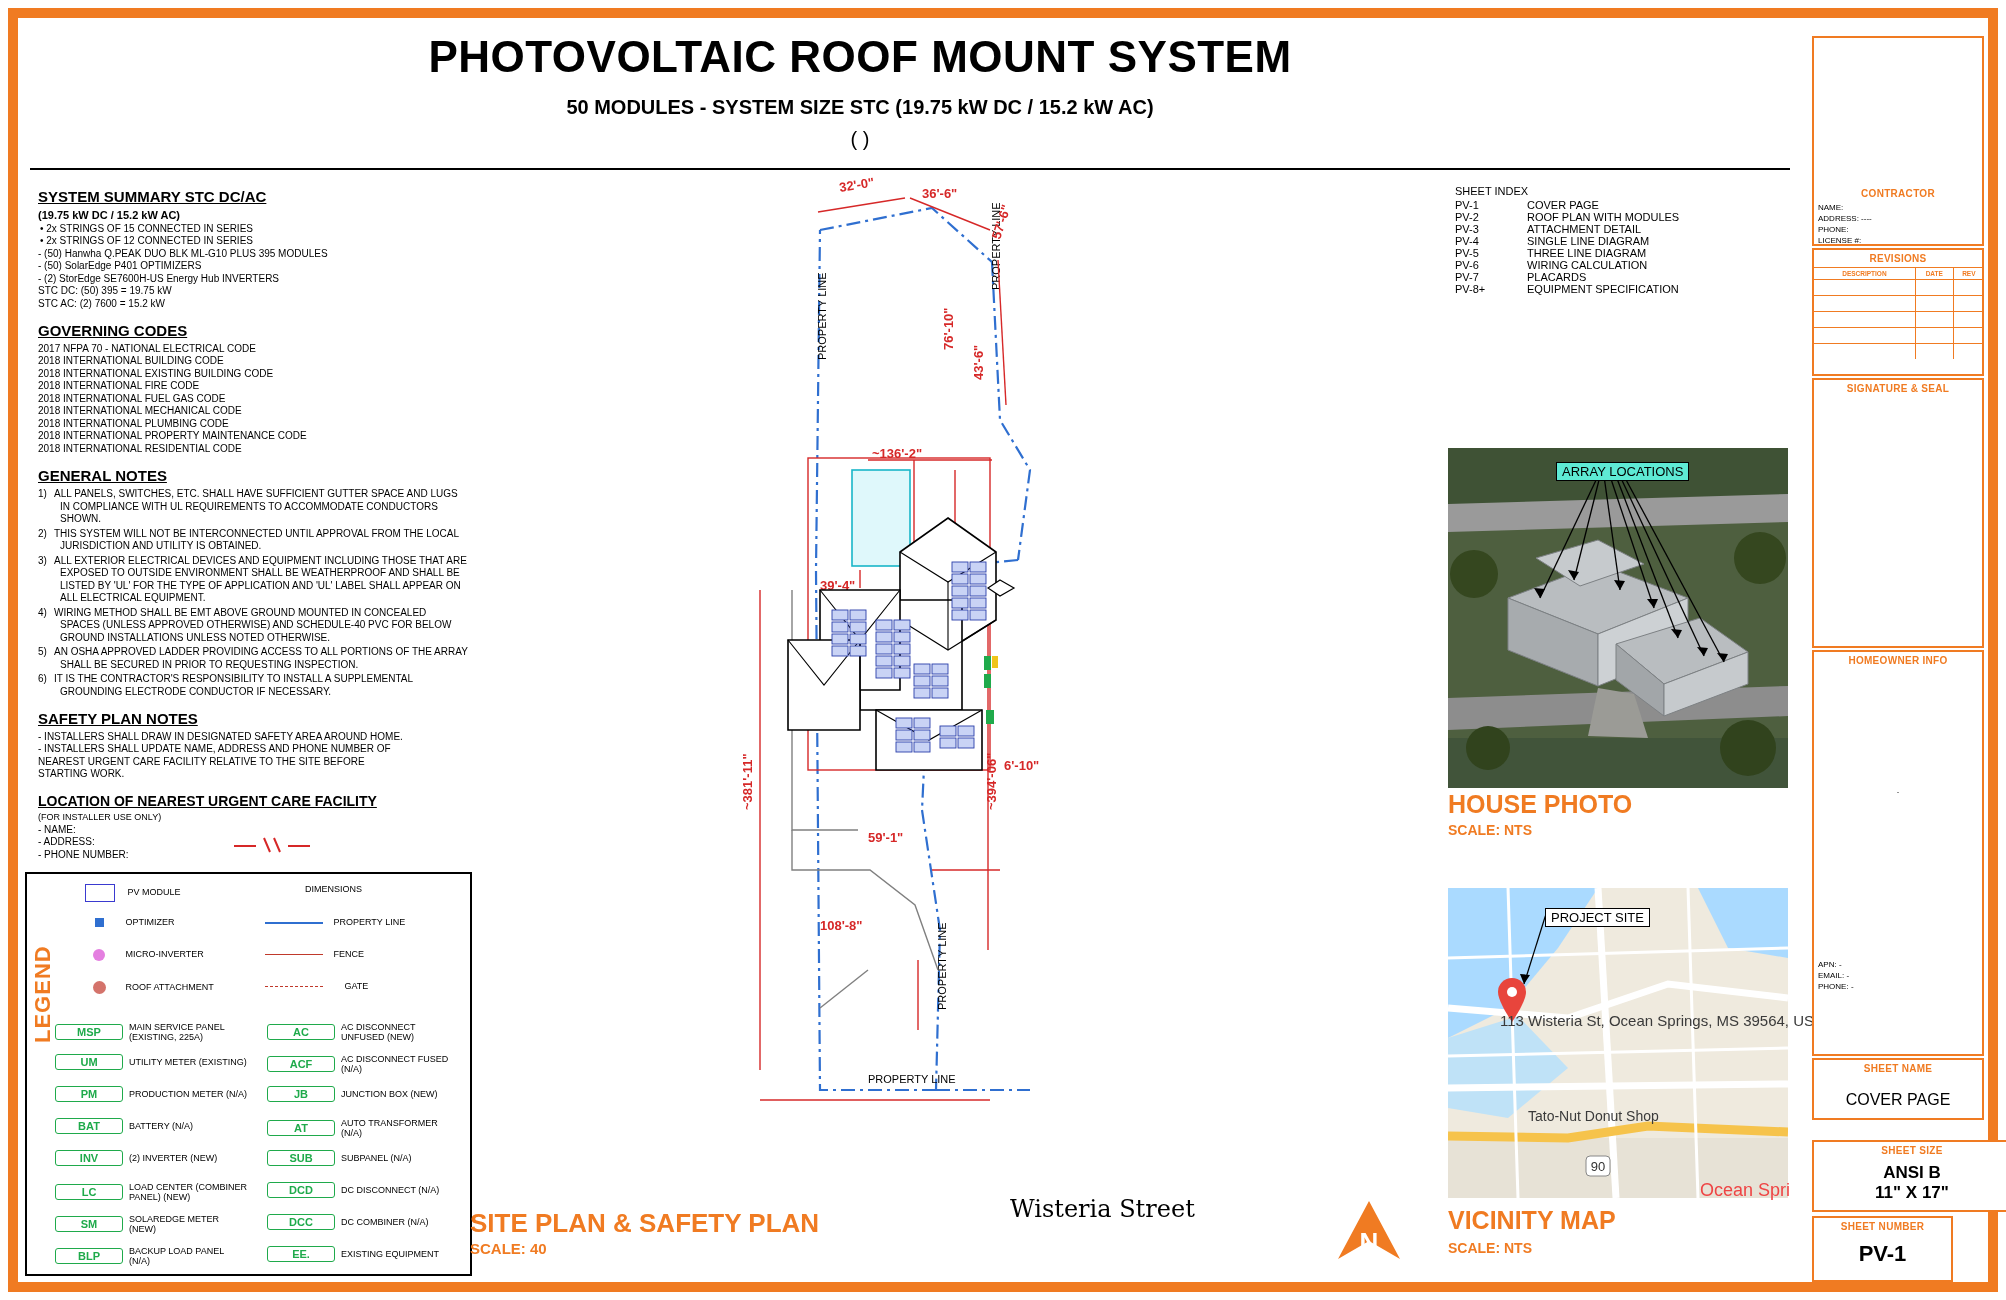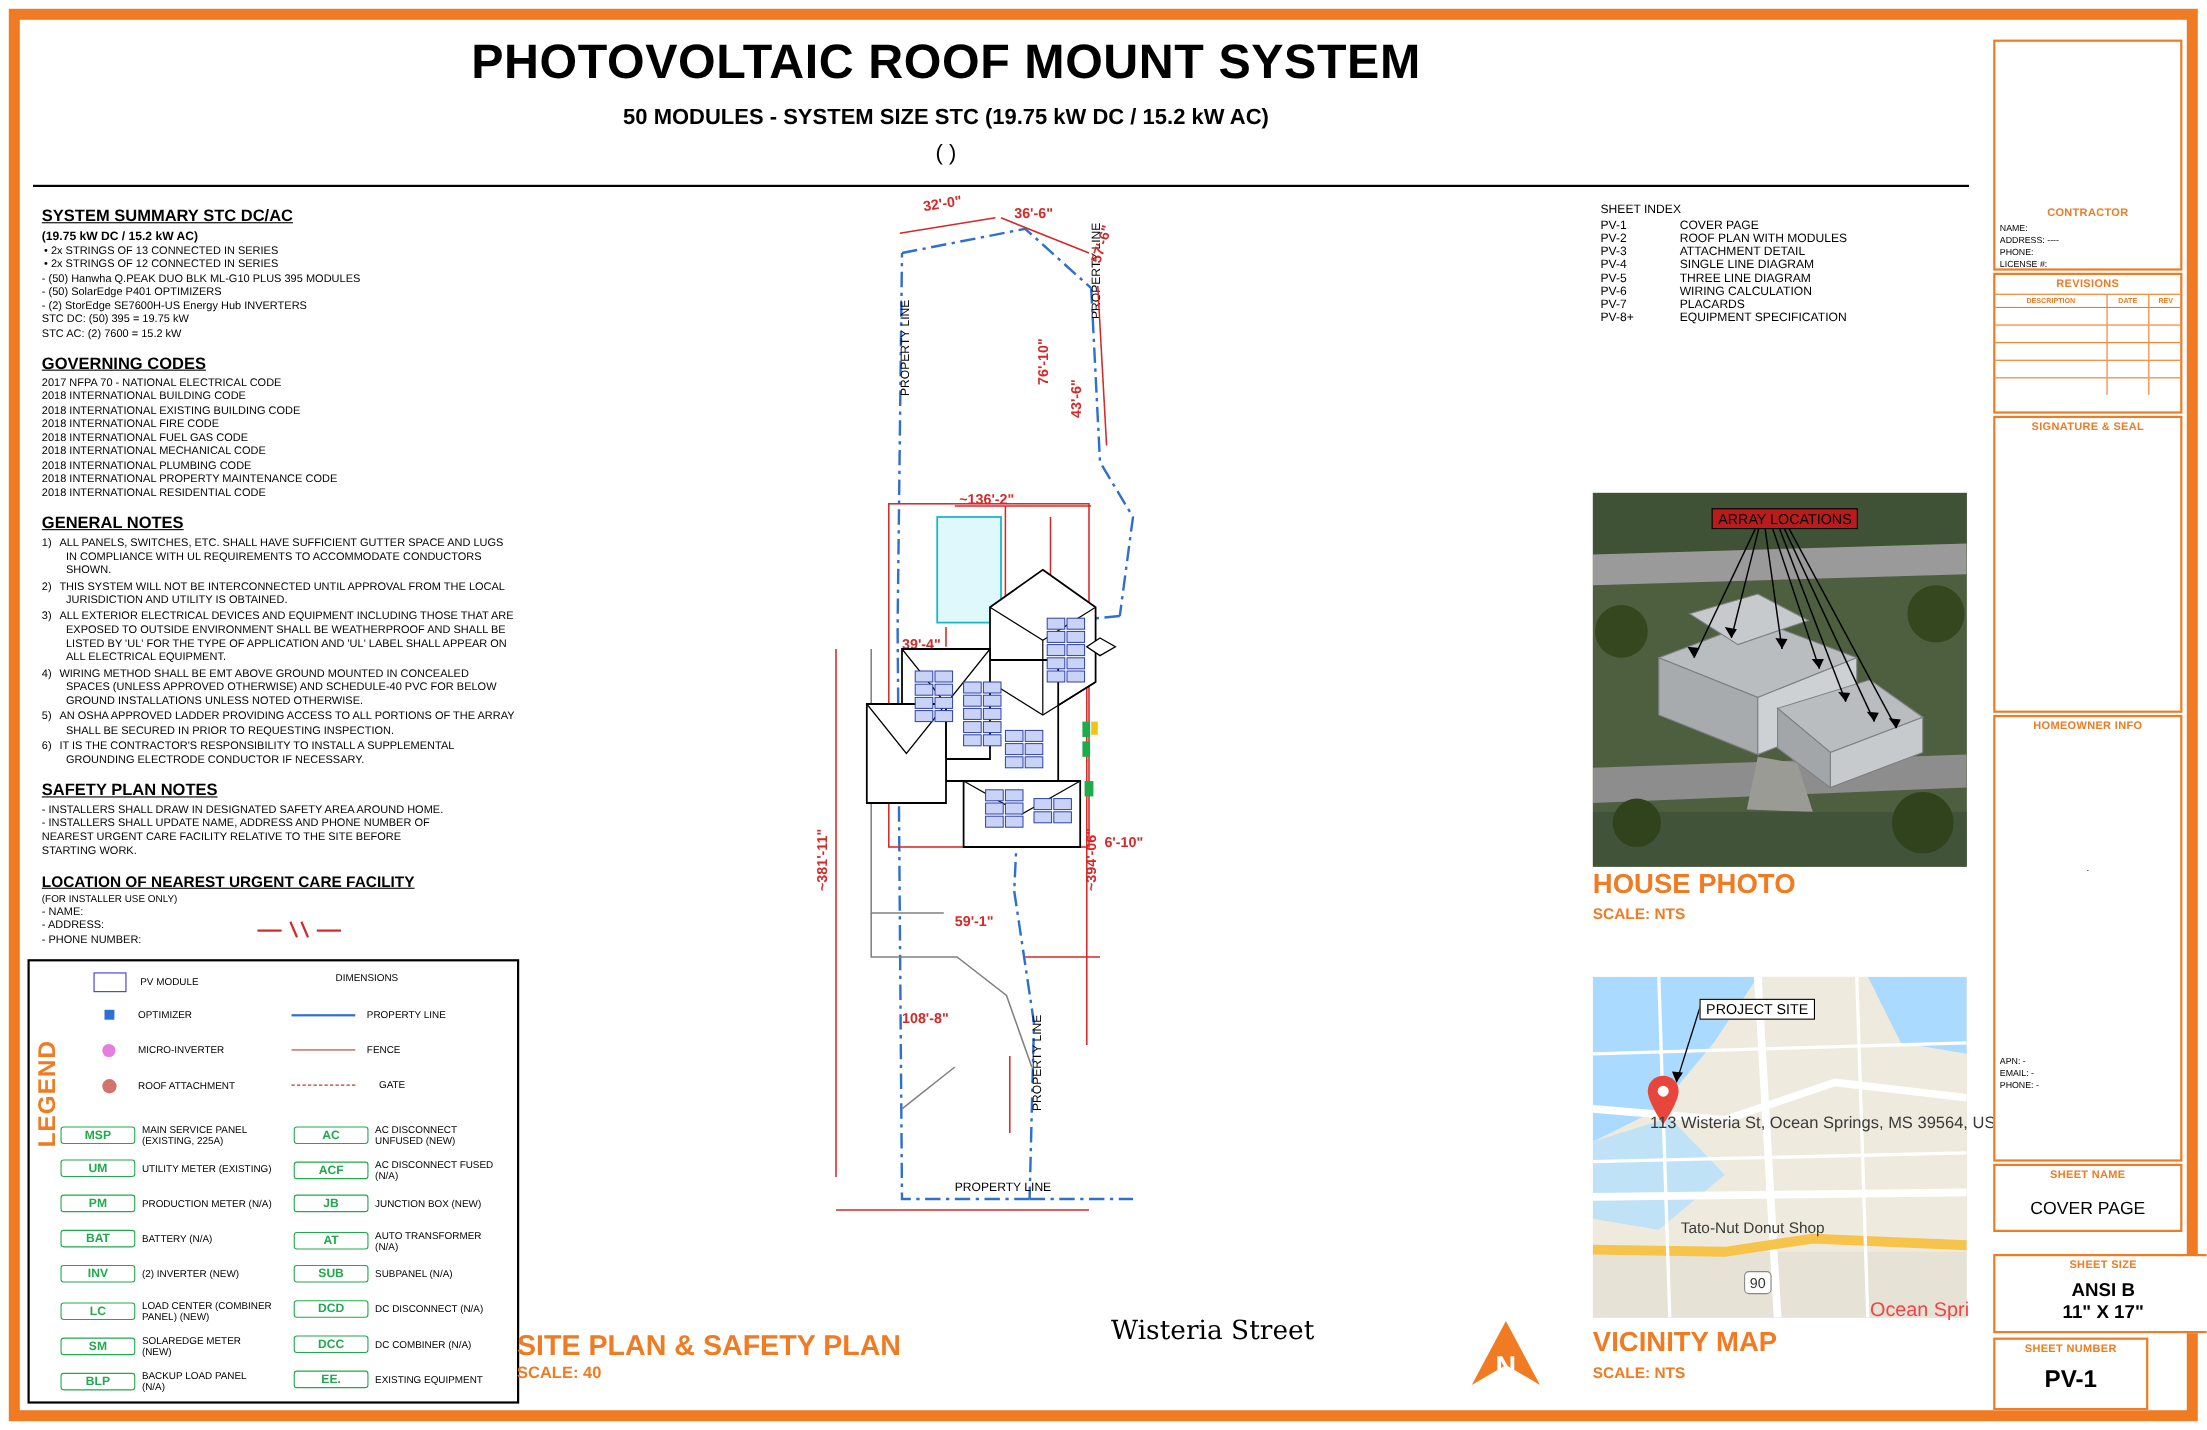--- a/index.html
+++ b/index.html
@@ -44,21 +44,21 @@
   
   .sheetindex{position:absolute;left:1455px;top:185px;width:330px;font-size:11px;}
   .si-title{font-size:11px;margin-bottom:2px;}
   .si-row{display:flex;margin-bottom:0px;}
   .si-code{width:72px;}
   .ahj{position:absolute;left:1455px;top:366px;font-size:20px;line-height:1.35;}
   
   .photo{position:absolute;left:1448px;top:448px;width:340px;height:340px;background:#5d6b4d;overflow:hidden;}
   .photo-cap{position:absolute;left:1448px;top:790px;font-size:25px;font-weight:bold;color:#F07B22;}
   .photo-scale{position:absolute;left:1448px;top:822px;font-size:14px;font-weight:bold;color:#F07B22;}
-  .arr-lbl{position:absolute;left:1556px;top:462px;font-size:13px;background:#b91c1c;border:1px solid #000;padding:1px 5px;}
+  .arr-lbl{position:absolute;left:1556px;top:462px;font-size:13px;background:#5eead4;border:1px solid #000;padding:1px 5px;}
   
   .vmap{position:absolute;left:1448px;top:888px;width:340px;height:310px;background:#e9e4da;overflow:hidden;}
   .vmap-cap{position:absolute;left:1448px;top:1206px;font-size:25px;font-weight:bold;color:#F07B22;}
   .vmap-scale{position:absolute;left:1448px;top:1240px;font-size:14px;font-weight:bold;color:#F07B22;}
   .proj-lbl{position:absolute;left:1545px;top:908px;font-size:13px;background:#fff;border:1px solid #000;padding:1px 5px;}
   .addr-lbl{position:absolute;left:1500px;top:1012px;font-size:15px;color:#3a3a3a;}
   .donut-lbl{position:absolute;left:1528px;top:1108px;font-size:14px;color:#3a3a3a;}
   .ocean-lbl{position:absolute;left:1700px;top:1180px;font-size:18px;color:#ef4444;}
   
   .north{position:absolute;left:1330px;top:1195px;}
@@ -90,21 +90,21 @@
   <div class="title-main">PHOTOVOLTAIC ROOF MOUNT SYSTEM</div>
   <div class="title-sub">50 MODULES - SYSTEM SIZE STC (19.75 kW DC / 15.2 kW AC)</div>
   <div class="title-sub2">(                                 )</div>
   <div class="hdr-line"></div>
 
   <div class="notes">
 
     <div>
       <div class="nt-h">SYSTEM SUMMARY STC DC/AC</div>
       <div style="font-weight:bold;font-size:11px;">(19.75 kW DC / 15.2 kW AC)</div>
-      <div class="bullet">• <span>2x STRINGS OF 13 CONNECTED IN SERIES</span></div>
+      <div class="bullet">• <span>2x STRINGS OF 15 CONNECTED IN SERIES</span></div>
       <div class="bullet">• <span>2x STRINGS OF 12 CONNECTED IN SERIES</span></div>
       <div>- (50) Hanwha Q.PEAK DUO BLK ML-G10 PLUS 395 MODULES</div>
       <div>- (50) SolarEdge P401 OPTIMIZERS</div>
       <div>- (2) StorEdge SE7600H-US Energy Hub INVERTERS</div>
       <div>STC DC: (50) 395 = 19.75 kW</div>
       <div>STC AC: (2) 7600 = 15.2 kW</div>
     </div>
 
     <div class="sec">
       <div class="nt-h">GOVERNING CODES</div>

